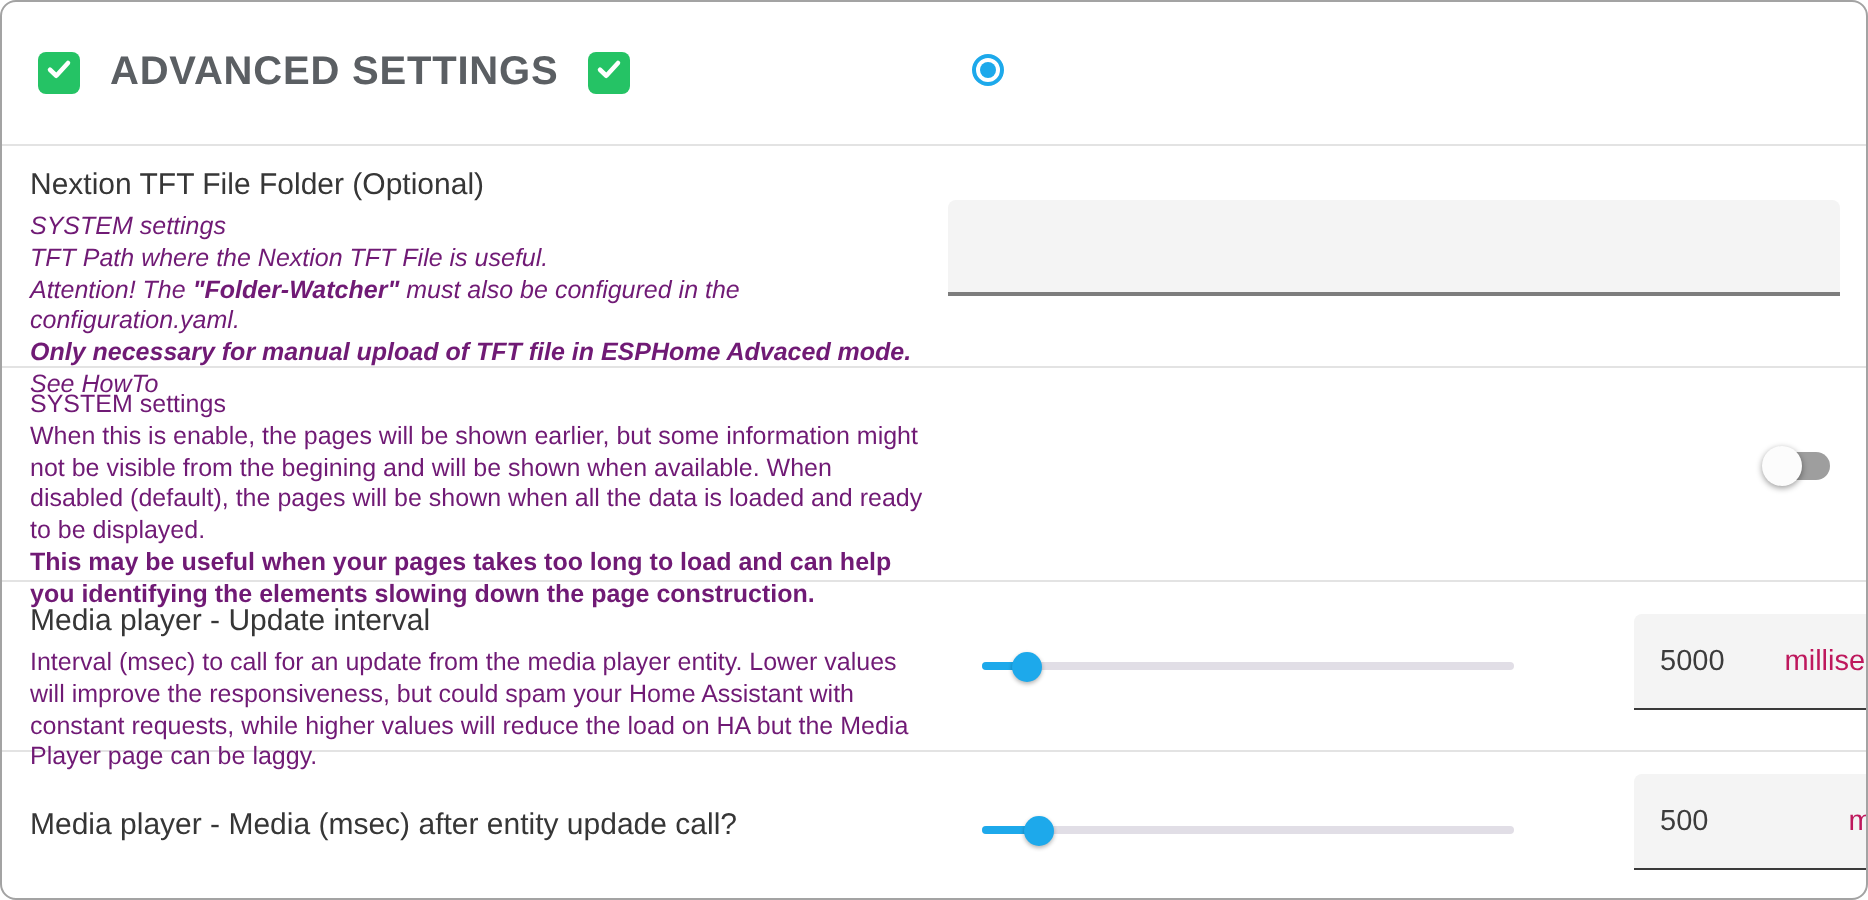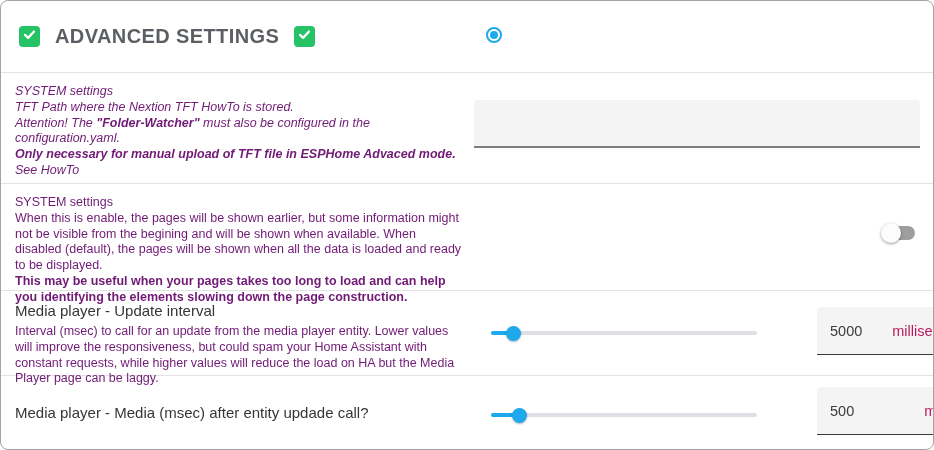--- a/index.html
+++ b/index.html
@@ -176,23 +176,24 @@
     </span>
     <span class="radio">
       <span class="dot"></span>
     </span>
   </div>
 
   <div class="divider"></div>
 
   <div class="section" id="section-tft">
     <div class="text-col">
+      <div class="sec-title">Nextion TFT File Folder (Optional)</div>
       <div class="desc italic">
         <div>SYSTEM settings</div>
-        <div>TFT Path where the Nextion TFT HowTo is stored.</div>
+        <div>TFT Path where the Nextion TFT File is useful.</div>
         <div><span>Attention! The </span><span class="b">"Folder-Watcher"</span><span> must also be configured in the configuration.yaml.</span></div>
         <div class="bold-line">Only necessary for manual upload of TFT file in ESPHome Advaced mode.</div>
         <div class="howto">See HowTo</div>
       </div>
     </div>
     <input class="tft-input" type="text" value="" style="">
   </div>
 
   <div class="divider"></div>
 

